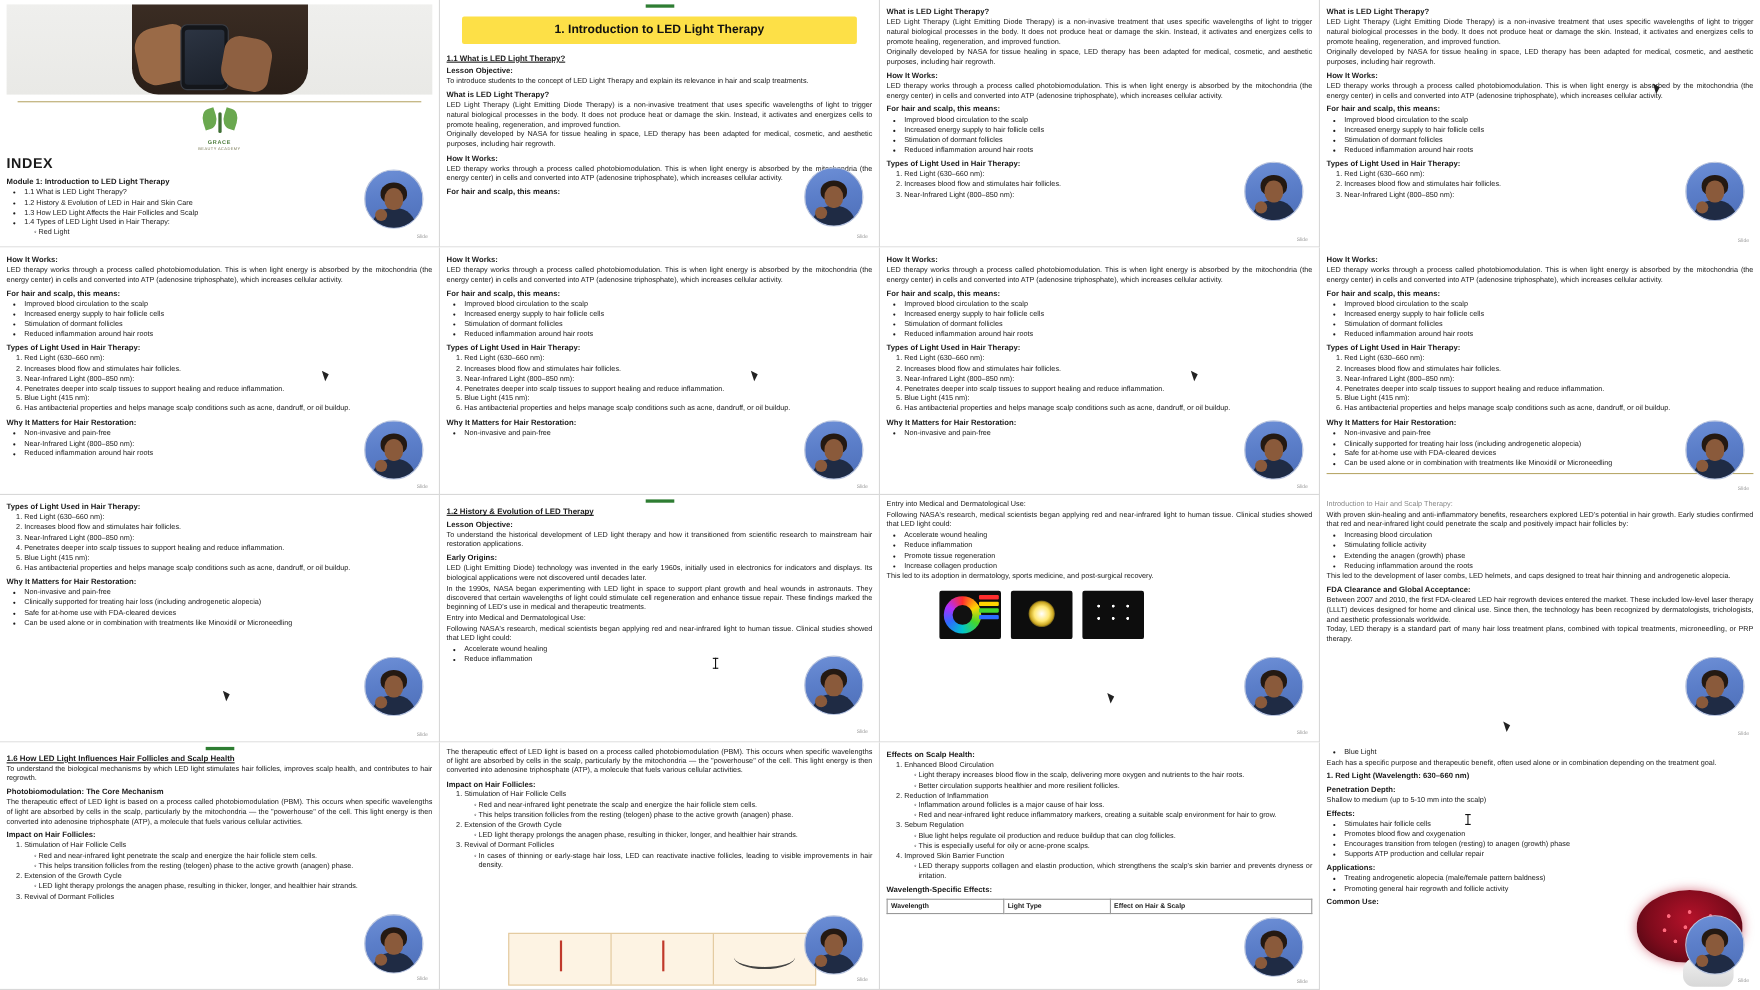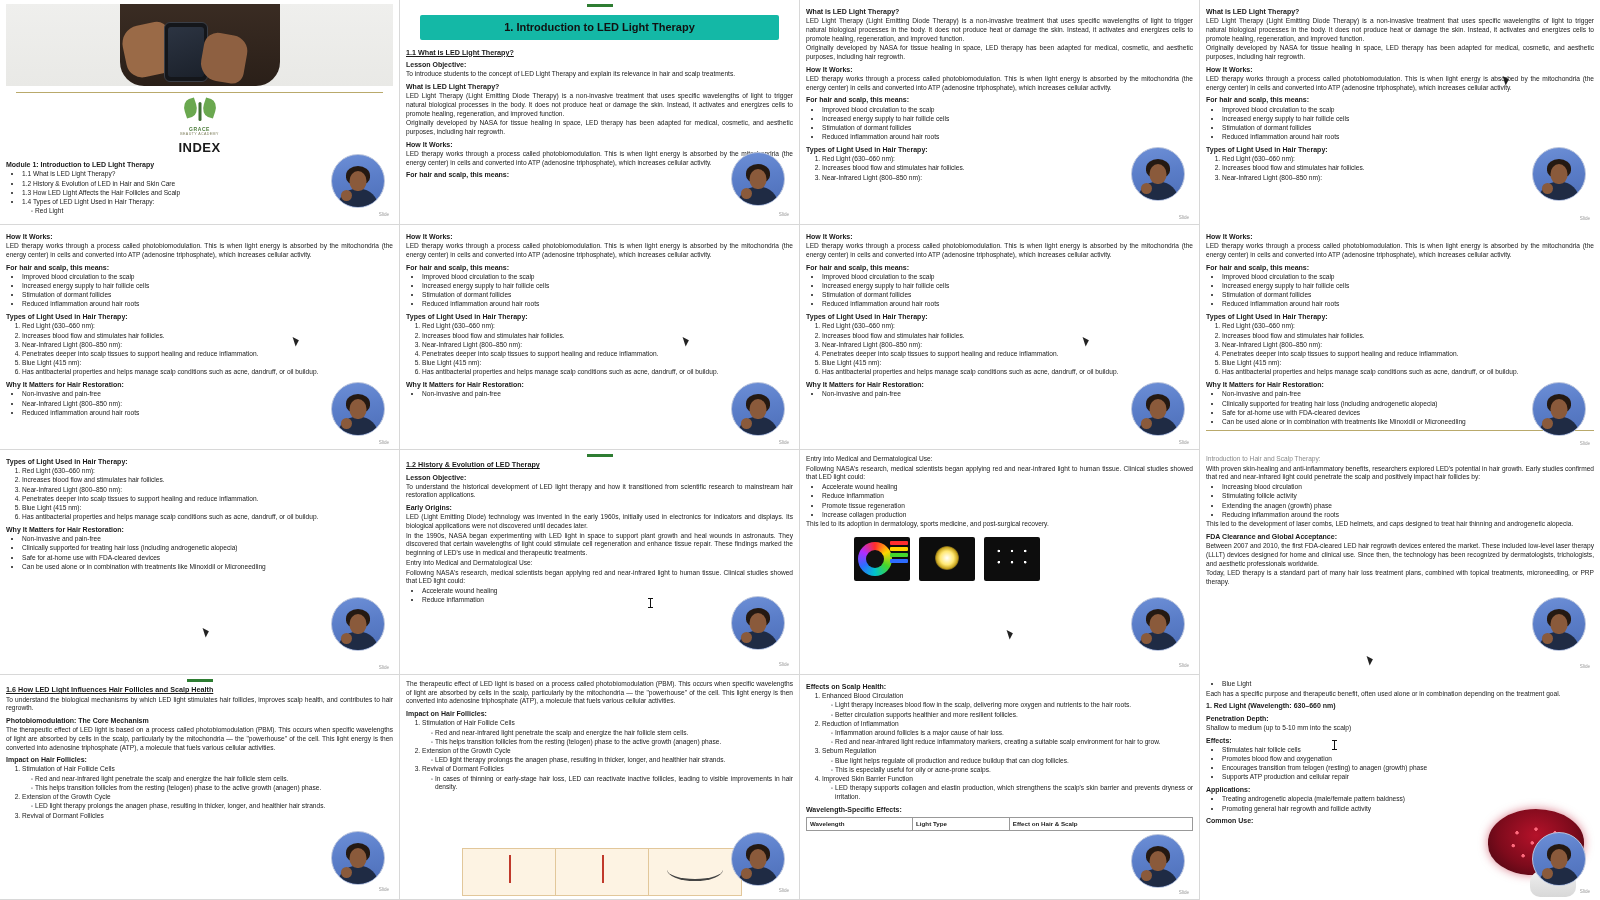--- a/index.html
+++ b/index.html
@@ -25,21 +25,21 @@
     border-bottom: 1px solid #d8d8d8;
     background: #ffffff;
     padding: 4px 6px 4px 6px;
     font-size: 6.6px;
     line-height: 1.32;
     color: #1a1a1a;
   }
   .cell.noborder { border: none; }
   .slidewrap { position: relative; width: 100%; height: 100%; }
   .title-band {
-    background: #14b8a6;
+    background: #fde047;
     text-align: center;
     padding: 5px 4px;
     font-size: 11px;
     font-weight: bold;
     border-radius: 2px;
     margin: 8px 14px 8px 14px;
     color: #111;
   }
   .heading {
     font-weight: bold;
@@ -130,21 +130,21 @@
     background: #6aa84f; border-radius: 60% 0 60% 0;
   }
   .logo-mark .leafL { left: 1px; transform: rotate(-18deg); }
   .logo-mark .leafR { right: 1px; transform: rotate(18deg) scaleX(-1); }
   .logo-mark .stem {
     position: absolute; left: 50%; top: 5px; transform: translateX(-50%);
     width: 3px; height: 19px; background: #3f6f33; border-radius: 2px;
   }
   .logo-text { font-size: 5px; letter-spacing: .6px; color: #4b7b3a; font-weight: bold; }
   .logo-sub { font-size: 3.6px; letter-spacing: .4px; color: #7d7d5a; }
-  .index-title { text-align: center; font-size: 13px; font-weight: bold; letter-spacing: .5px; margin: 2px 0 4px 0; }
+  .index-title { text-align: left; font-size: 13px; font-weight: bold; letter-spacing: .5px; margin: 2px 0 4px 0; }
   .rule { height: 1px; background: #b9a96b; margin: 4px 10px; }
 
   
   .imgrow { display: flex; gap: 9px; margin-top: 8px; padding-left: 48px; }
   .imgbox { width: 56px; height: 44px; background: #0d0d0d; position: relative; border-radius: 2px; overflow: hidden; }
   .wheel {
     width: 34px; height: 34px; border-radius: 50%;
     position: absolute; left: 4px; top: 5px;
     background: conic-gradient(#ff2d2d,#ffd400,#44d62c,#00c4cc,#2d6cff,#b02dff,#ff2d2d);
   }

